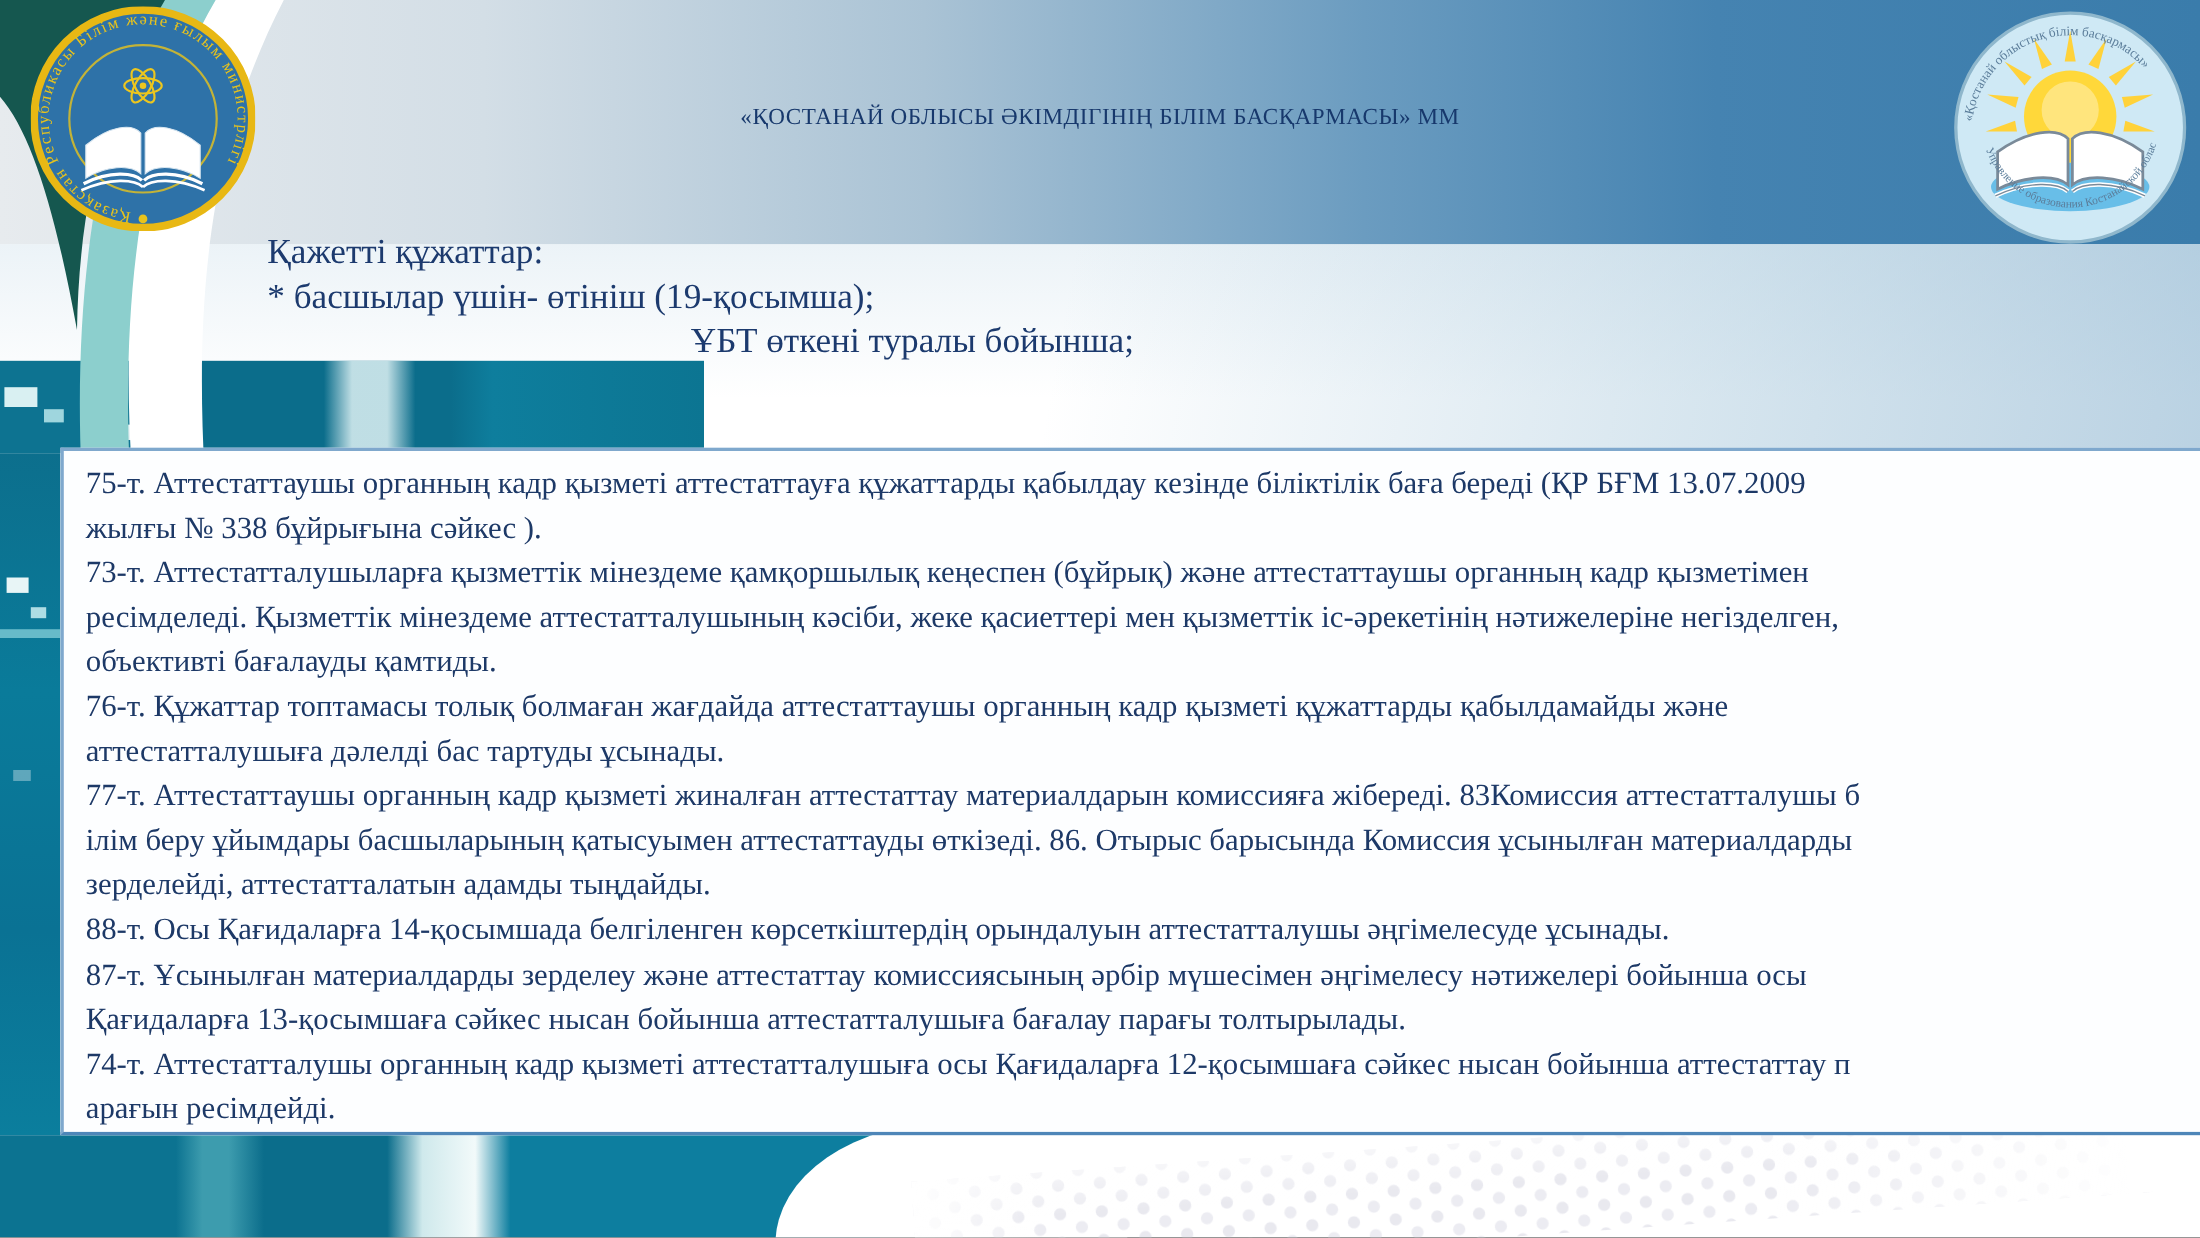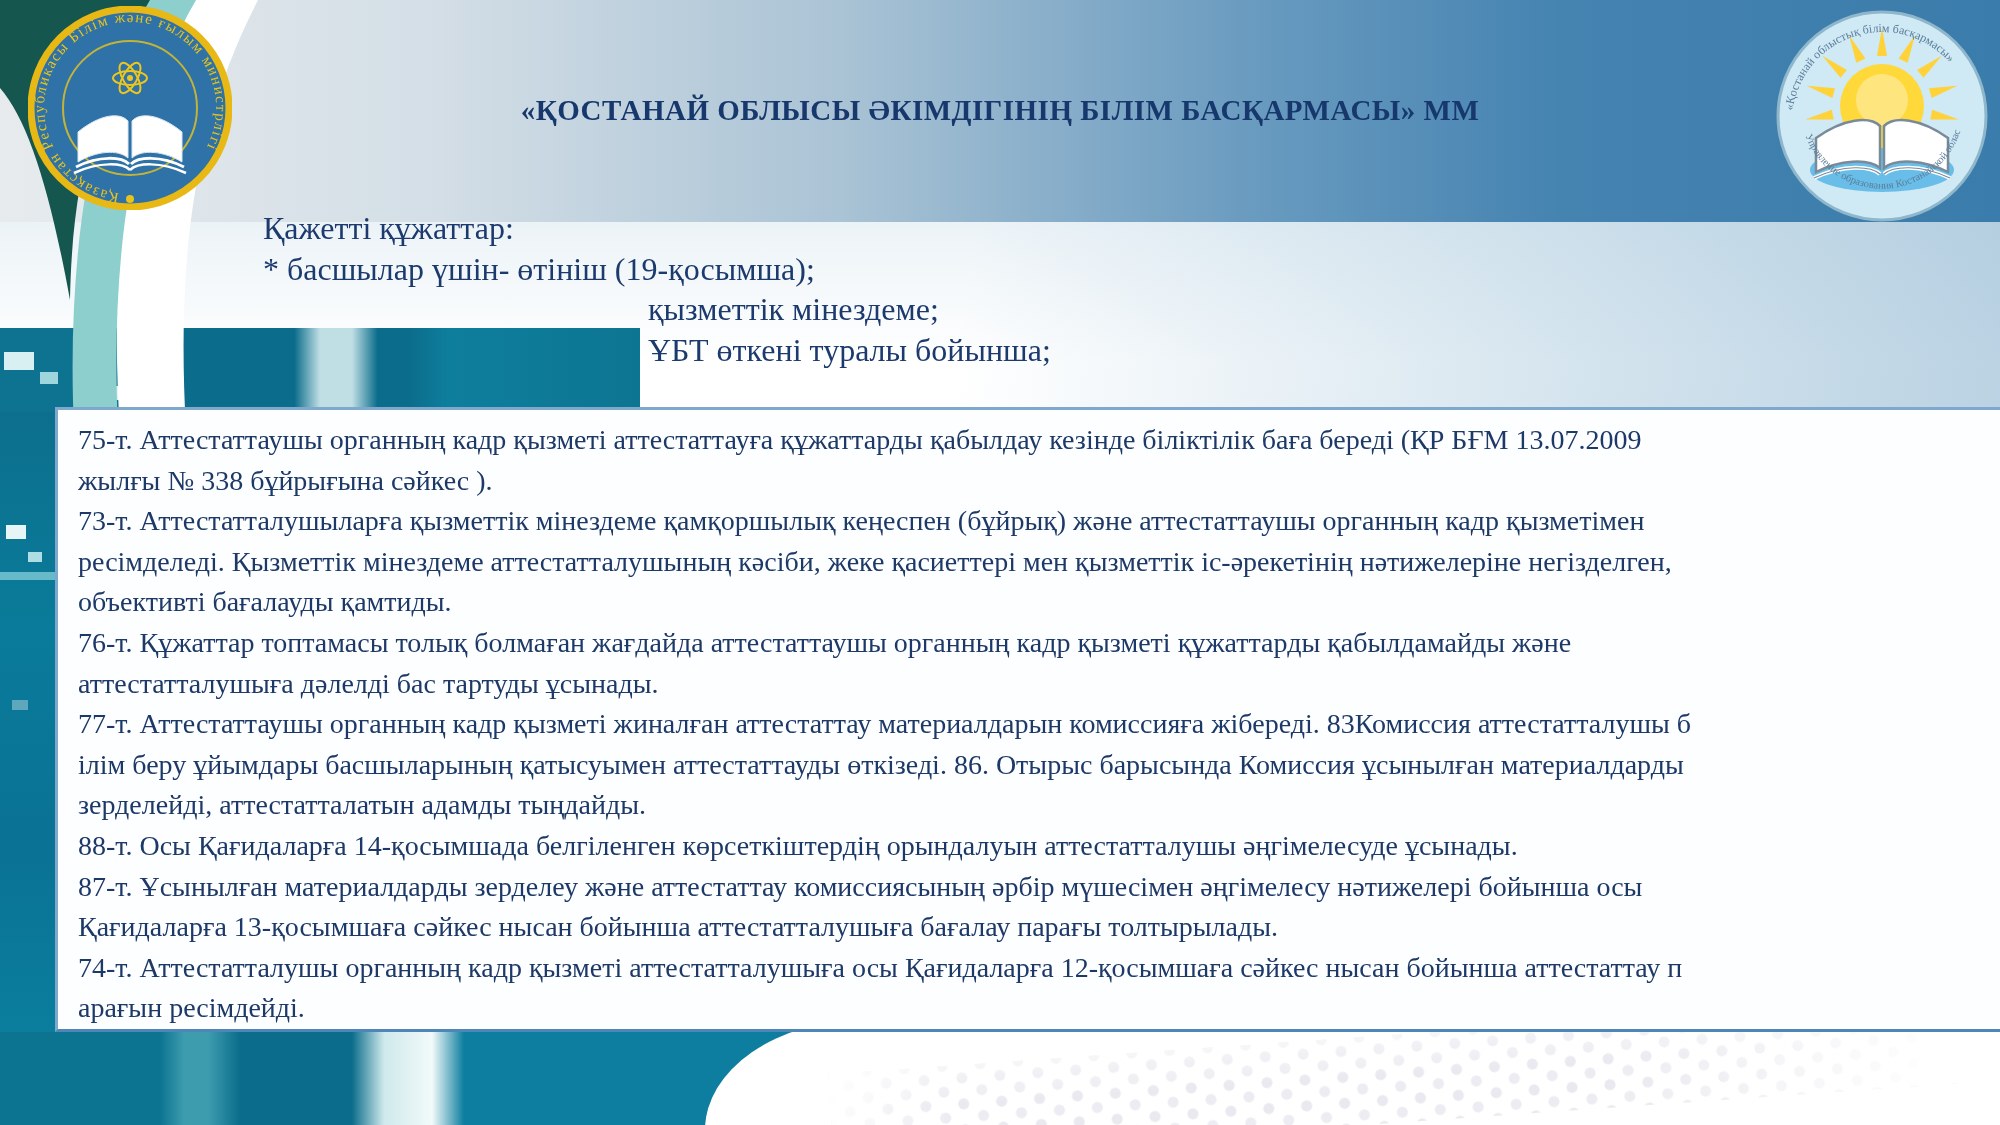--- a/index.html
+++ b/index.html
@@ -53,25 +53,25 @@
   }
   .dots::after{
     content:"";position:absolute;inset:0;
     background:
       linear-gradient(90deg,#fff 0%,rgba(255,255,255,0) 10%,rgba(255,255,255,0) 68%,#fff 96%),
       linear-gradient(180deg,rgba(255,255,255,.55),rgba(255,255,255,0) 45%);
   }
   
   .title{
     position:absolute;left:0;top:94px;width:2000px;text-align:center;
-    font-size:29px;font-weight:bold;letter-spacing:.5px;color:#17386c;
+    font-size:21px;font-weight:normal;letter-spacing:.5px;color:#17386c;
   }
   
   .intro{position:absolute;left:243px;top:208px;width:1700px;}
-  .intro-line{font-size:32px;line-height:40.5px;color:#1c3a6e;white-space:nowrap;margin-left:20px;}
+  .intro-line{font-size:32px;line-height:40.5px;color:#1c3a6e;white-space:nowrap;}
   .intro-line.ind{padding-left:385px;}
   
   .doc-box{
     position:absolute;left:55px;top:407px;width:2100px;height:625px;box-sizing:border-box;
     background:#fdfeff;border:3px solid #7fa8cd;border-bottom-color:#4e86b8;
     padding:10px 0 0 20px;
   }
   .box-line{font-size:28px;line-height:40.6px;color:#1d3967;white-space:nowrap;}
   
   .logo-left{position:absolute;left:28px;top:6px;}
@@ -126,21 +126,20 @@
         <div class="box-line">87-т. Ұсынылған материалдарды зерделеу және аттестаттау комиссиясының әрбір мүшесімен әңгімелесу нәтижелері бойынша осы</div>
         <div class="box-line">Қағидаларға 13-қосымшаға сәйкес нысан бойынша аттестатталушыға бағалау парағы толтырылады.</div>
         <div class="box-line">74-т. Аттестатталушы органның кадр қызметі аттестатталушыға осы Қағидаларға 12-қосымшаға сәйкес нысан бойынша аттестаттау п</div>
         <div class="box-line">арағын ресімдейді.</div>
       </div>
   </div>
 
   <div class="intro">
       <div class="intro-line">Қажетті құжаттар:</div>
       <div class="intro-line">* басшылар үшін- өтініш (19-қосымша);</div>
-      <div class="intro-line ind">қызметтік мінездеме;</div>
       <div class="intro-line ind">ҰБТ өткені туралы бойынша;</div>
     </div>
 
   <div class="title">«ҚОСТАНАЙ ОБЛЫСЫ ӘКІМДІГІНІҢ БІЛІМ БАСҚАРМАСЫ» ММ</div>
 
   <svg class="logo-left" width="204" height="204" viewBox="0 0 204 204">
     <circle cx="102" cy="102" r="99" fill="#2e72a8" stroke="#e8b814" stroke-width="7"></circle>
     <circle cx="102" cy="102" r="67" fill="none" stroke="#e8c31c" stroke-width="2" opacity=".8"></circle>
     <defs>
       <path id="lring" d="M 102,188 A 86,86 0 1 1 102.2,188" fill="none"></path>

